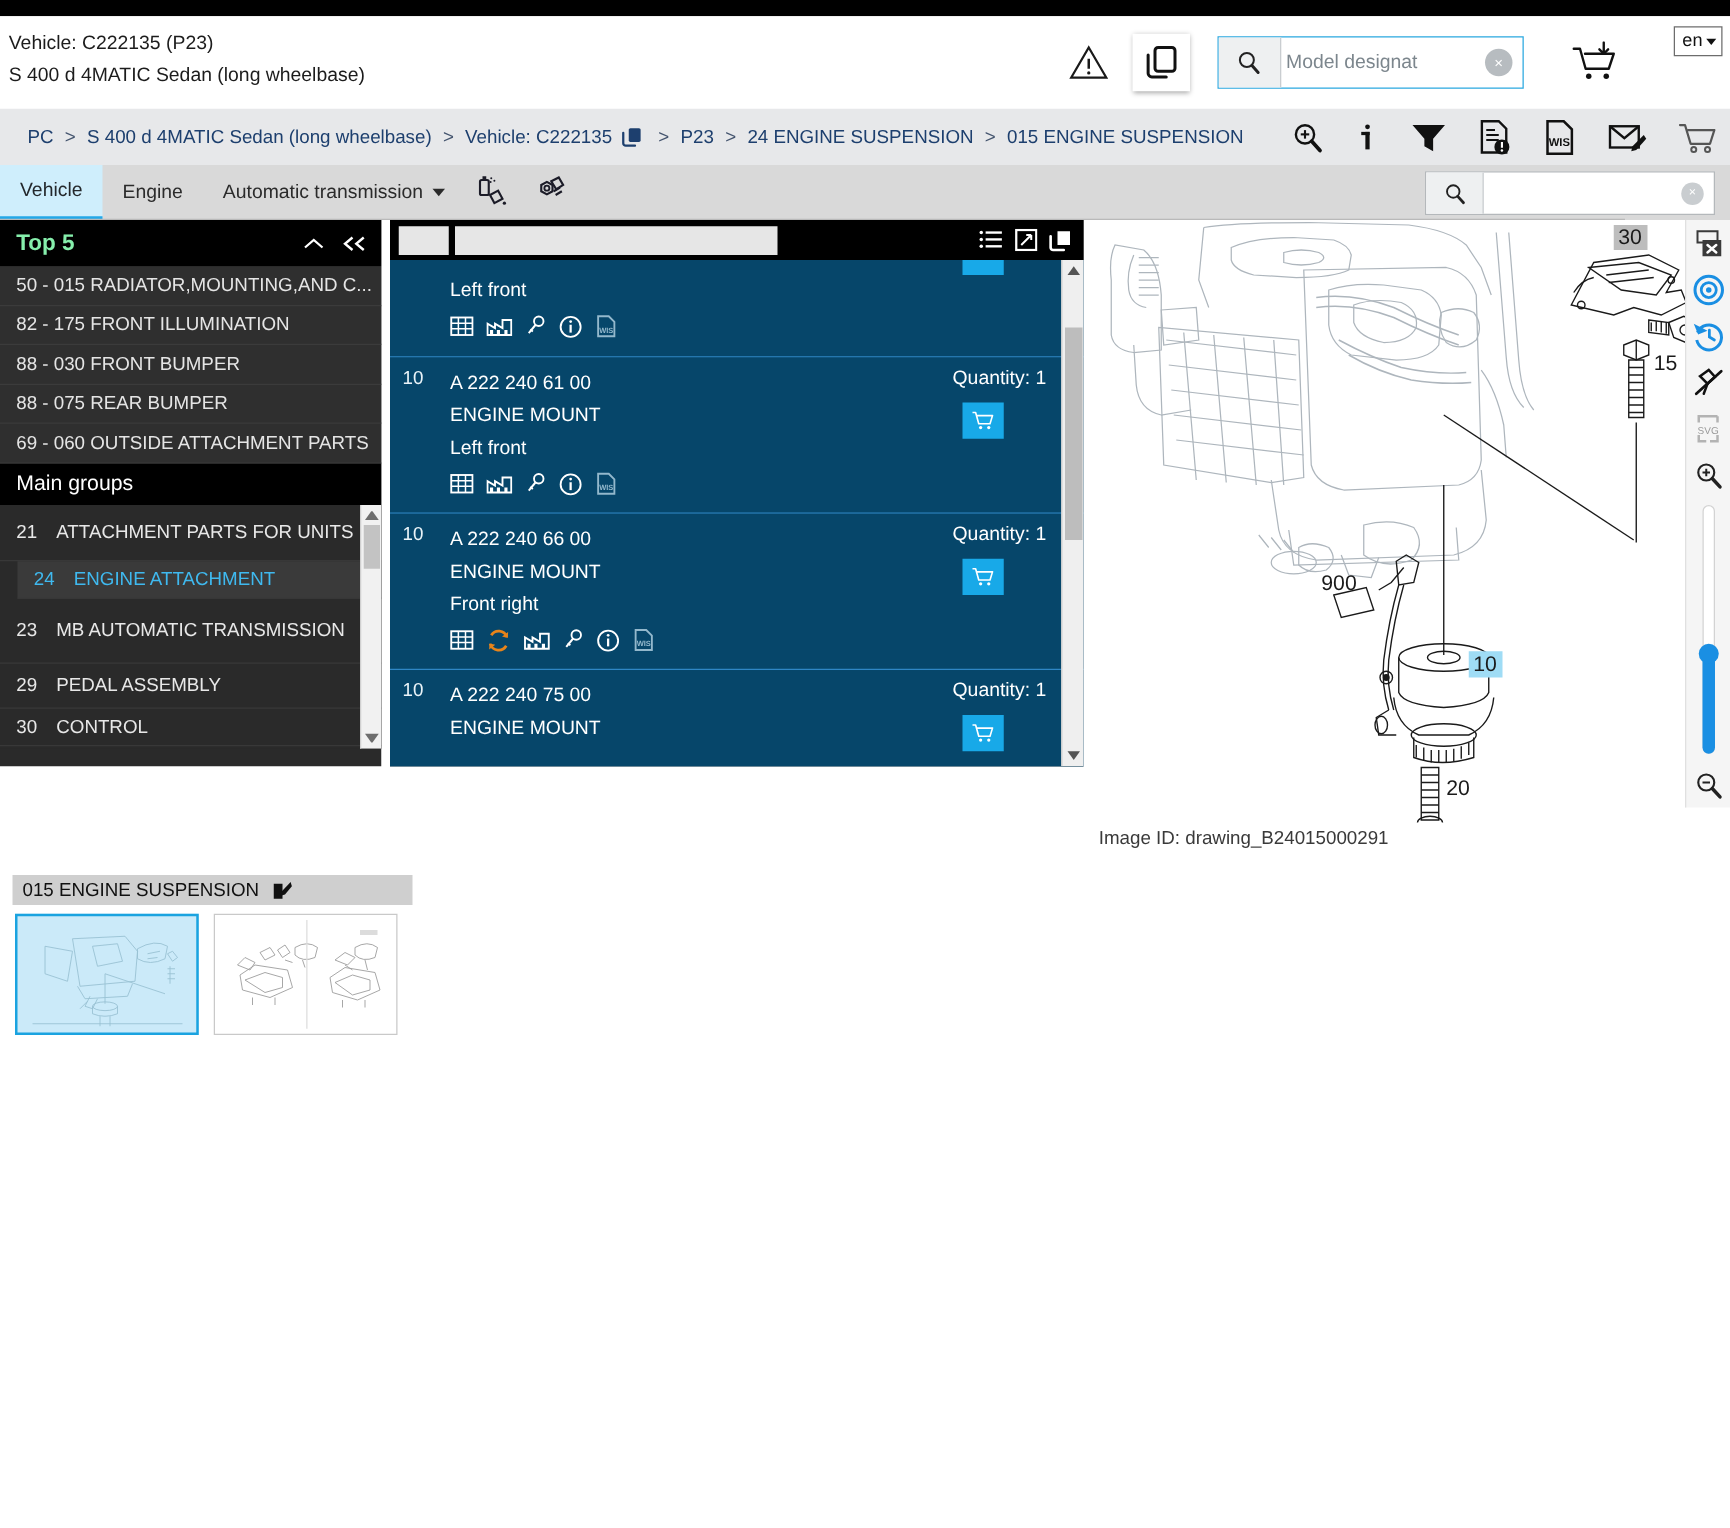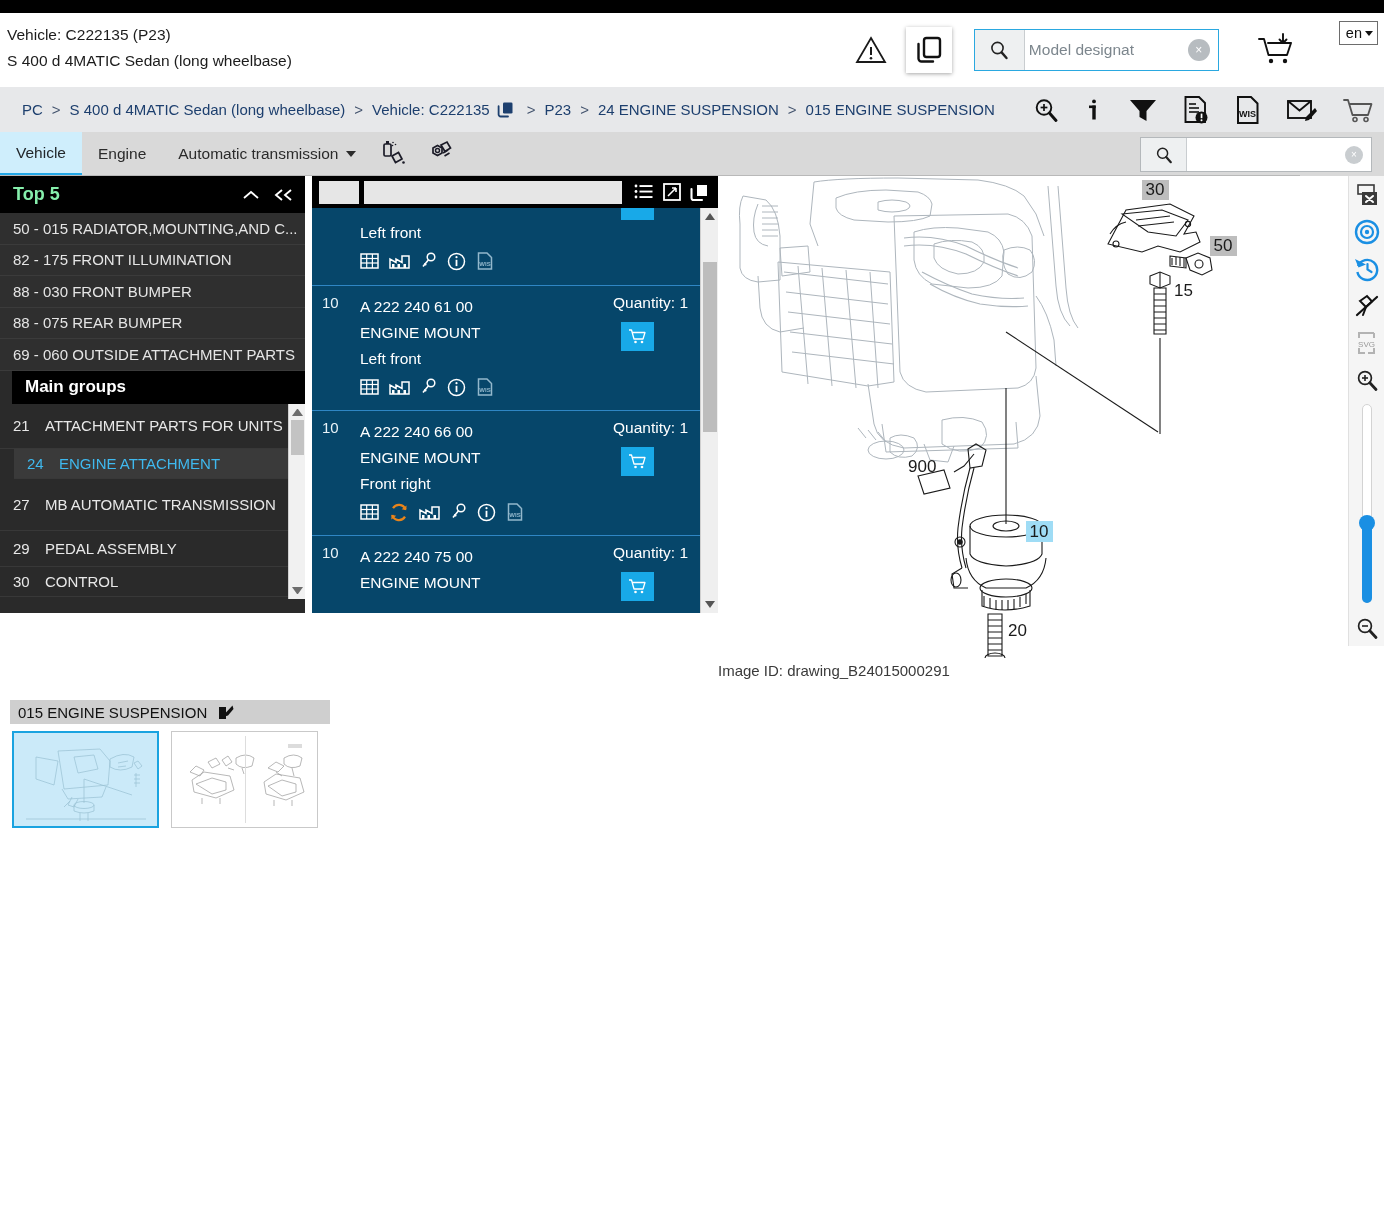--- a/index.html
+++ b/index.html
@@ -128,21 +128,21 @@
   .panel-hdr .spacer { flex: 1; }
   .hdr-chev { color: #fff; font-size: 19px; margin-left: 12px; line-height: 1; }
   .top5list { background: #2f2f2f; }
   .top5item {
     height: 31.5px; display: flex; align-items: center; padding-left: 13px;
     color: #e5e5e5; font-size: 15px; border-bottom: 1px solid #3b3b3b;
     white-space: nowrap; overflow: hidden;
   }
   .maingroups-hdr {
     background: #000; color: #fff; height: 33px; display: flex; align-items: center;
-    padding-left: 13px; font-weight: bold; font-size: 17px; margin-left: 12px;
+    padding-left: 13px; font-weight: normal; font-size: 17px;
   }
   .mg-wrap { position: relative; height: 195px; overflow: hidden; background: #2a2a2a; }
   .mgitem {
     display: flex; align-items: center; padding-left: 13px; color: #e8e8e8;
     font-size: 15px; border-bottom: 1px solid #383838; white-space: nowrap;
   }
   .mgitem .mg-num { width: 32px; flex: none; }
   .mgitem.sel { background: #3a3a3a; color: #3fb9ef; margin-left: 14px; }
   .mgitem.sel .mg-num { color: #3fb9ef; }
   .mg-scroll {
@@ -155,21 +155,21 @@
   .mg-scroll .arrow-up { top: 4px;
     border-left: 5.5px solid transparent; border-right: 5.5px solid transparent;
     border-bottom: 7px solid #6d6d6d; }
   .mg-scroll .arrow-dn { bottom: 4px;
     border-left: 5.5px solid transparent; border-right: 5.5px solid transparent;
     border-top: 7px solid #6d6d6d; }
   .mg-thumb { position: absolute; left: 2px; top: 16px; width: 13px; height: 35px;
               background: #c3c3c3; }
 
   
-  .partspanel { width: 406px; height: 437px; margin-left: 7px; background: #000; position: relative; }
+  .partspanel { width: 555px; height: 437px; margin-left: 7px; background: #000; position: relative; }
   .parts-toolbar { height: 32px; background: #000; display: flex; align-items: center; padding: 0 7px; }
   .pt-box1 { width: 40px; height: 23px; background: #e6e6e6; }
   .pt-box2 { flex: 1; height: 23px; background: #e6e6e6; margin-left: 5px; max-width: 258px; }
   .pt-icons { margin-left: auto; display: flex; align-items: center; gap: 9px; padding-right: 2px; }
   .parts-scrollarea { position: relative; height: 405px; overflow: hidden; background: #06466a; }
   .prow { background: #06466a; border-bottom: 1px solid #2f86c4; position: relative; padding: 8px 0 9px 0; }
   .prow.partial { border-top: none; padding-top: 0; }
   .p-idx { position: absolute; left: 10px; top: 8px; color: #e9f3f8; font-size: 15px; }
   .p-body { margin-left: 48px; padding-right: 140px; }
   .p-num { color: #ffffff; font-size: 15.5px; line-height: 26px; }
@@ -191,21 +191,21 @@
     border-bottom: 7px solid #555; }
   .parts-scroll .arw-d { position: absolute; left: 4px; bottom: 5px; width: 0; height: 0;
     border-left: 5.5px solid transparent; border-right: 5.5px solid transparent;
     border-top: 7px solid #555; }
   .parts-thumb { position: absolute; left: 2px; top: 54px; width: 14px; height: 170px; background: #bdbdbd; }
 
   
   .drawpanel { flex: 1; height: 482px; position: relative; background: #fff; }
   .drawing-svg { position: absolute; left: 0; top: 0; }
   .imgid {
-    position: absolute; left: 0; top: 486px; font-size: 15px; color: #3a3a3a;
+    position: absolute; left: 12px; top: 486px; font-size: 15px; color: #3a3a3a;
     white-space: nowrap;
   }
   .drawtools {
     position: absolute; right: 0; top: 0; width: 36px; height: 470px;
     background: #f5f5f5; border-left: 1px solid #e0e0e0;
     display: flex; flex-direction: column; align-items: center;
   }
   .dt-item { height: 37px; display: flex; align-items: center; justify-content: center; width: 36px; text-decoration: underline; }
   .dt-slider { width: 12px; flex: 1; margin: 6px 0; position: relative; }
   .dt-track { position: absolute; left: 1px; top: 0; width: 10px; height: 100%;
@@ -442,21 +442,21 @@
     <div class="mg-wrap">
       <div class="mgitem" style="height:45px">
         <span class="mg-num">21</span>
         <span>ATTACHMENT PARTS FOR UNITS</span>
       </div>
       <div class="mgitem sel" style="height:30px">
         <span class="mg-num">24</span>
         <span>ENGINE ATTACHMENT</span>
       </div>
       <div class="mgitem" style="height:52px">
-        <span class="mg-num">27</span>
+        <span class="mg-num">23</span>
         <span>MB AUTOMATIC TRANSMISSION</span>
       </div>
       <div class="mgitem" style="height:36px">
         <span class="mg-num">29</span>
         <span>PEDAL ASSEMBLY</span>
       </div>
       <div class="mgitem" style="height:30px">
         <span class="mg-num">30</span>
         <span>CONTROL</span>
       </div>

